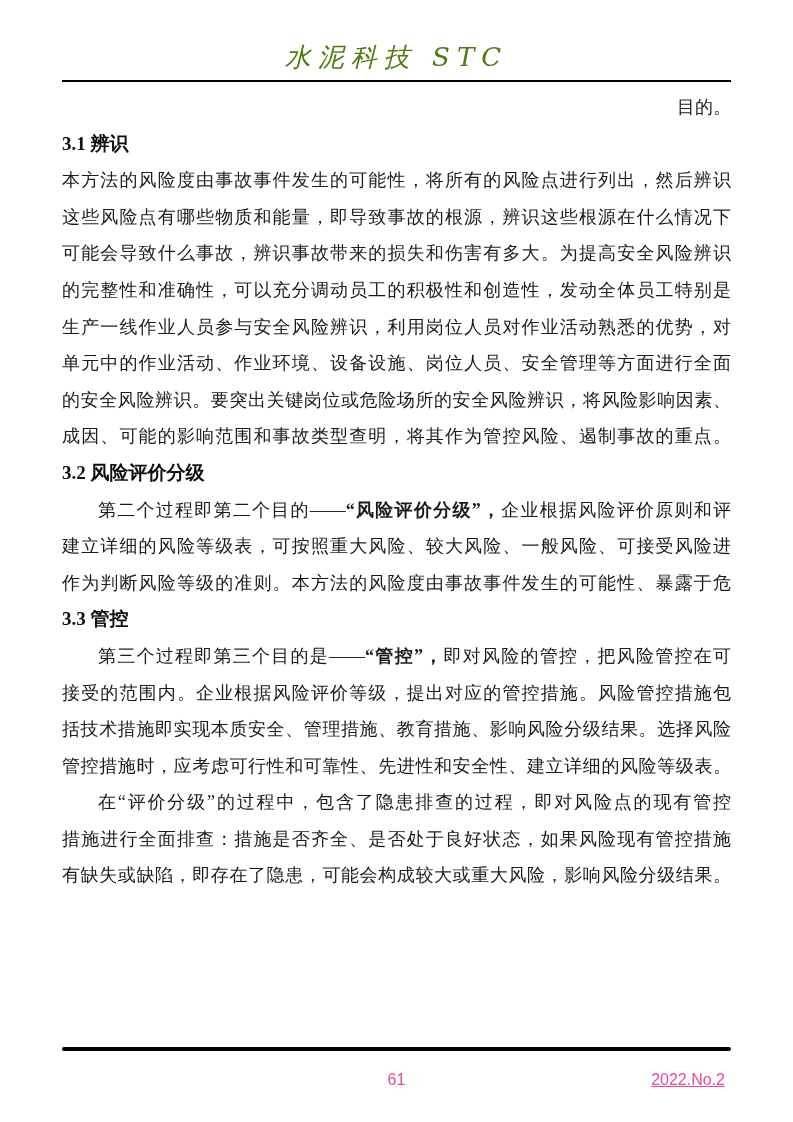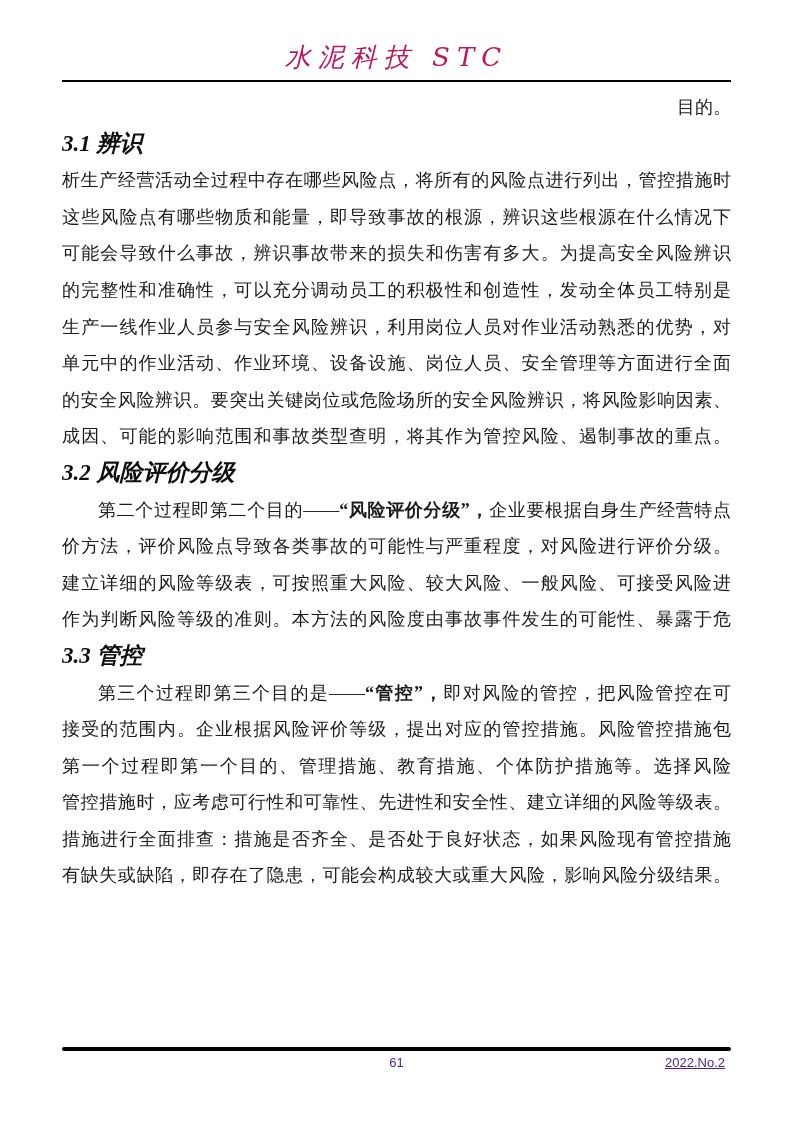--- a/index.html
+++ b/index.html
@@ -17,21 +17,21 @@
   .header {
     padding-top: 40px;
     text-align: center;
   }
   .journal-title {
     display: inline-block;
     font-family: "DejaVu Serif", "Liberation Serif", serif;
     font-style: italic;
     font-size: 26px;
     letter-spacing: 7px;
-    color: #be185d;
+    color: #4d7c0f;
     white-space: pre;
   }
   .header-rule {
     margin: 5px 62px 0 62px;
     height: 0;
     border: none;
     border-top: 2px solid #000;
   }
   .doc-body {
     margin: 7px 62px 0 62px;
@@ -45,45 +45,44 @@
   }
   .line.fill {
     white-space: normal;
     text-align: justify;
     text-align-last: justify;
     text-justify: inter-ideograph;
   }
   .line.indent { text-indent: 2em; }
   .b { font-weight: bold; }
   .heading {
-    font-size: 23px;
+    font-size: 19px;
     font-weight: bold;
     line-height: 36.6px;
     margin: 0;
     color: #0f0f0f;
-    font-style: italic;
   }
   .footer {
     position: absolute;
     left: 62px;
     right: 62px;
     top: 1047px;
   }
   .footer-rule {
     height: 4px;
     background: #000;
     border-radius: 2px;
   }
   .footer-row {
     position: relative;
-    margin-top: 4px;
+    margin-top: 20px;
     height: 18px;
     font-family: "Liberation Sans", sans-serif;
-    font-size: 13px;
-    color: #4c1d95;
+    font-size: 16px;
+    color: #ec4899;
   }
   .page-number {
     position: absolute;
     left: 50%;
     transform: translateX(-50%);
   }
   .issue-number {
     position: absolute;
     right: 6px;
     text-decoration: underline;
@@ -96,44 +95,44 @@
 
   <div class="header">
     <span class="journal-title">水泥科技 STC</span>
   </div>
   <hr class="header-rule">
 
   <div class="doc-body">
       <div class="line">目的。</div>
       <h2 class="heading">3.1 辨识</h2>
       <div class="paragraph">
-        <div class="line fill"><span class="">析生产经营活动全过程中存在哪些风险点，将所有的风险点进行列出，管控措施时</span></div>
+        <div class="line fill"><span class="">本方法的风险度由事故事件发生的可能性，将所有的风险点进行列出，然后辨识</span></div>
         <div class="line fill"><span class="">这些风险点有哪些物质和能量，即导致事故的根源，辨识这些根源在什么情况下</span></div>
         <div class="line fill"><span class="">可能会导致什么事故，辨识事故带来的损失和伤害有多大。为提高安全风险辨识</span></div>
         <div class="line fill"><span class="">的完整性和准确性，可以充分调动员工的积极性和创造性，发动全体员工特别是</span></div>
         <div class="line fill"><span class="">生产一线作业人员参与安全风险辨识，利用岗位人员对作业活动熟悉的优势，对</span></div>
         <div class="line fill"><span class="">单元中的作业活动、作业环境、设备设施、岗位人员、安全管理等方面进行全面</span></div>
         <div class="line fill"><span class="">的安全风险辨识。要突出关键岗位或危险场所的安全风险辨识，将风险影响因素、</span></div>
         <div class="line fill"><span class="">成因、可能的影响范围和事故类型查明，将其作为管控风险、遏制事故的重点。</span></div>
       </div>
       <h2 class="heading">3.2 风险评价分级</h2>
       <div class="paragraph">
-        <div class="line fill indent"><span class="">第二个过程即第二个目的——</span><span class="b">“风险评价分级”，</span><span class="">企业要根据自身生产经营特点</span></div>
-        <div class="line fill"><span class="">价方法，评价风险点导致各类事故的可能性与严重程度，对风险进行评价分级。</span></div>
+        <div class="line fill indent"><span class="">第二个过程即第二个目的——</span><span class="b">“风险评价分级”，</span><span class="">企业根据风险评价原则和评</span></div>
         <div class="line fill"><span class="">建立详细的风险等级表，可按照重大风险、较大风险、一般风险、可接受风险进</span></div>
         <div class="line fill"><span class="">作为判断风险等级的准则。本方法的风险度由事故事件发生的可能性、暴露于危</span></div>
       </div>
       <h2 class="heading">3.3 管控</h2>
       <div class="paragraph">
         <div class="line fill indent"><span class="">第三个过程即第三个目的是——</span><span class="b">“管控”，</span><span class="">即对风险的管控，把风险管控在可</span></div>
         <div class="line fill"><span class="">接受的范围内。企业根据风险评价等级，提出对应的管控措施。风险管控措施包</span></div>
-        <div class="line fill"><span class="">第一个过程即第一个目的、管理措施、教育措施、个体防护措施等。选择风险</span></div>
+        <div class="line fill"><span class="">括技术措施即实现本质安全、管理措施、教育措施、影响风险分级结果。选择风险</span></div>
         <div class="line fill"><span class="">管控措施时，应考虑可行性和可靠性、先进性和安全性、建立详细的风险等级表。</span></div>
       </div>
       <div class="paragraph">
+        <div class="line fill indent"><span class="">在“评价分级”的过程中，包含了隐患排查的过程，即对风险点的现有管控</span></div>
         <div class="line fill"><span class="">措施进行全面排查：措施是否齐全、是否处于良好状态，如果风险现有管控措施</span></div>
         <div class="line fill"><span class="">有缺失或缺陷，即存在了隐患，可能会构成较大或重大风险，影响风险分级结果。</span></div>
       </div>
     </div>
 
   <div class="footer">
     <div class="footer-rule"></div>
     <div class="footer-row">
       <span class="page-number">61</span>
       <span class="issue-number">2022.No.2</span>

